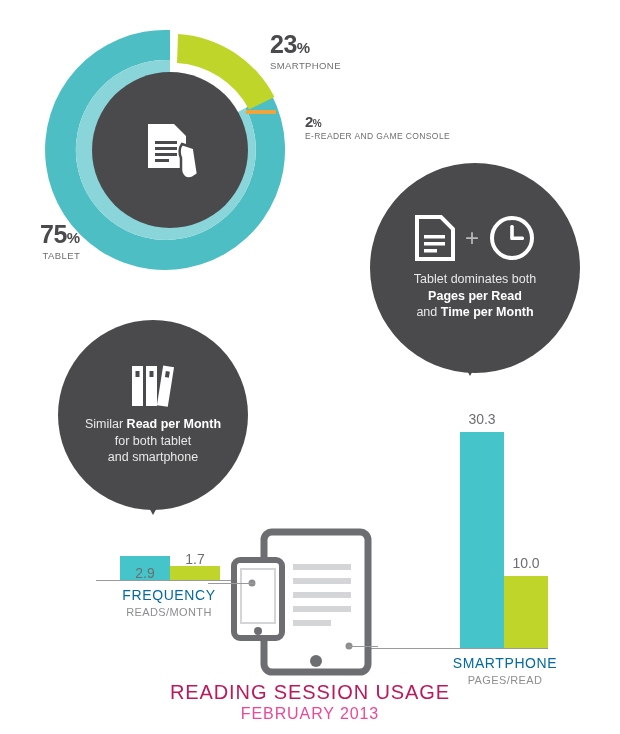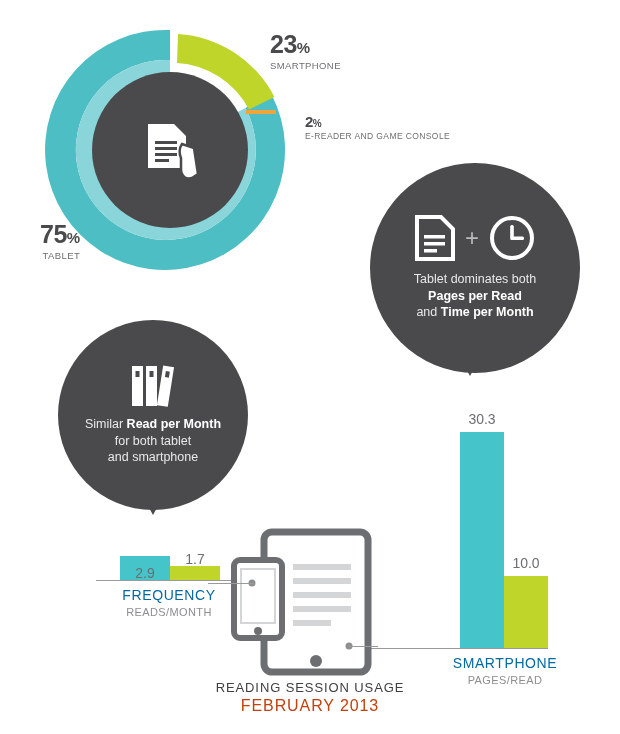--- a/index.html
+++ b/index.html
@@ -166,28 +166,28 @@
   
   #footer-title {
     position: absolute;
     left: 0; top: 680px;
     width: 620px;
     text-align: center;
     line-height: 1.22;
   }
   #footer-title .t1 {
     display: block;
-    font-size: 13px;
-    color: #404040;
+    font-size: 20px;
+    color: #be185d;
     letter-spacing: 0.9px;
   }
   #footer-title .t2 {
     display: block;
     font-size: 16px;
-    color: #c2410c;
+    color: #ec4899;
     letter-spacing: 0.9px;
   }
 </style>
 </head>
 <body>
 
 <div class="stage">
 
   <svg id="donut-chart" viewBox="0 0 280 260">
 

